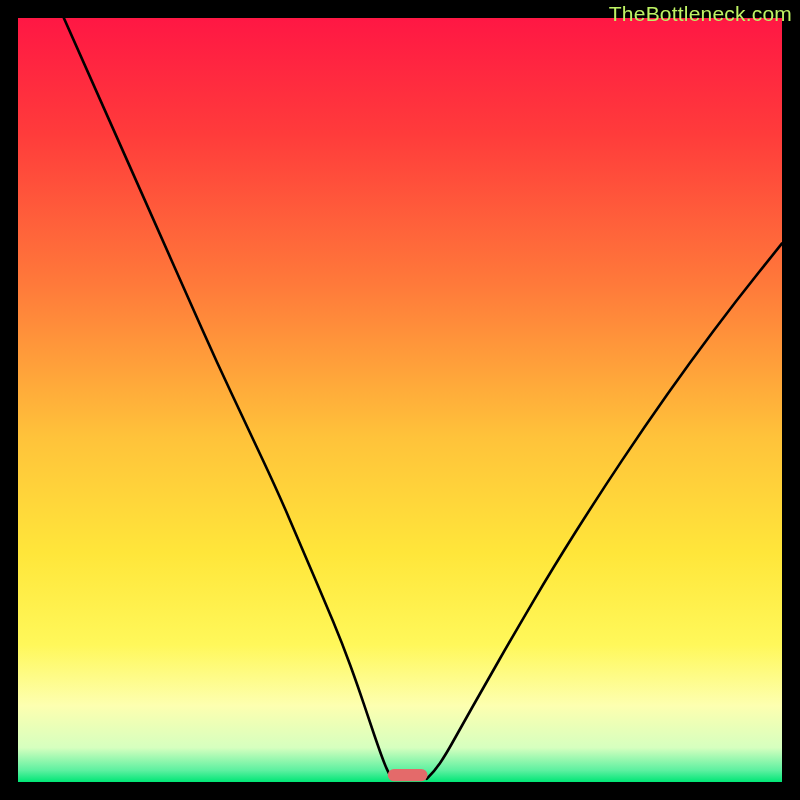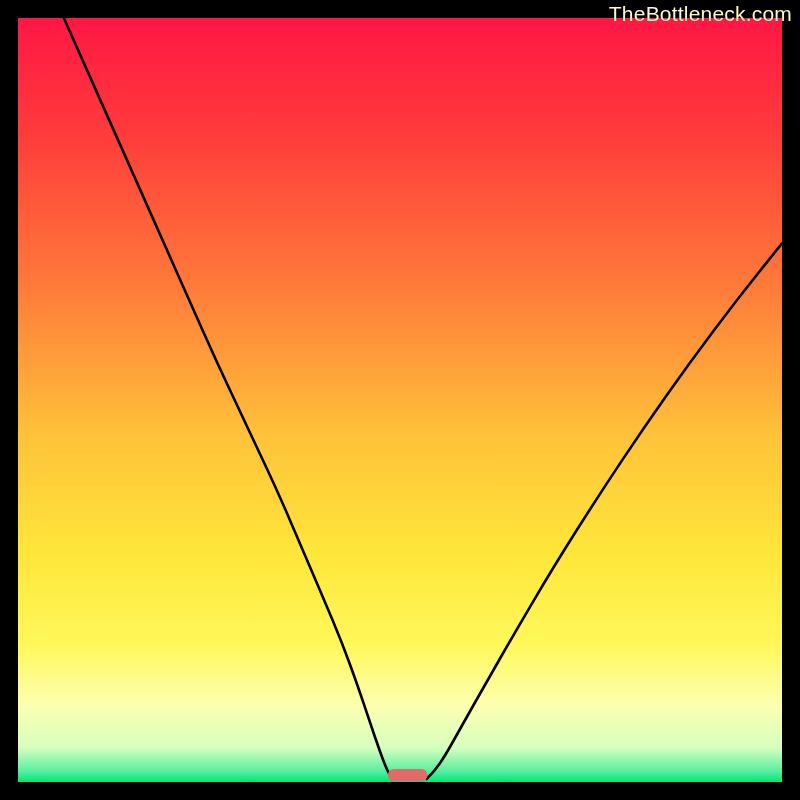--- a/index.html
+++ b/index.html
@@ -23,21 +23,21 @@
     position: absolute;
     left: 0;
     top: 0;
     width: 764px;
     height: 764px;
   }
   .watermark {
     position: absolute;
     top: 2px;
     right: 8px;
-    color: #fef9c3;
+    color: #bef264;
     font-size: 21px;
     font-weight: 400;
     letter-spacing: 0.2px;
   }
   svg { display: block; }
 </style>
 </head>
 <body>
 
 <div class="frame">

